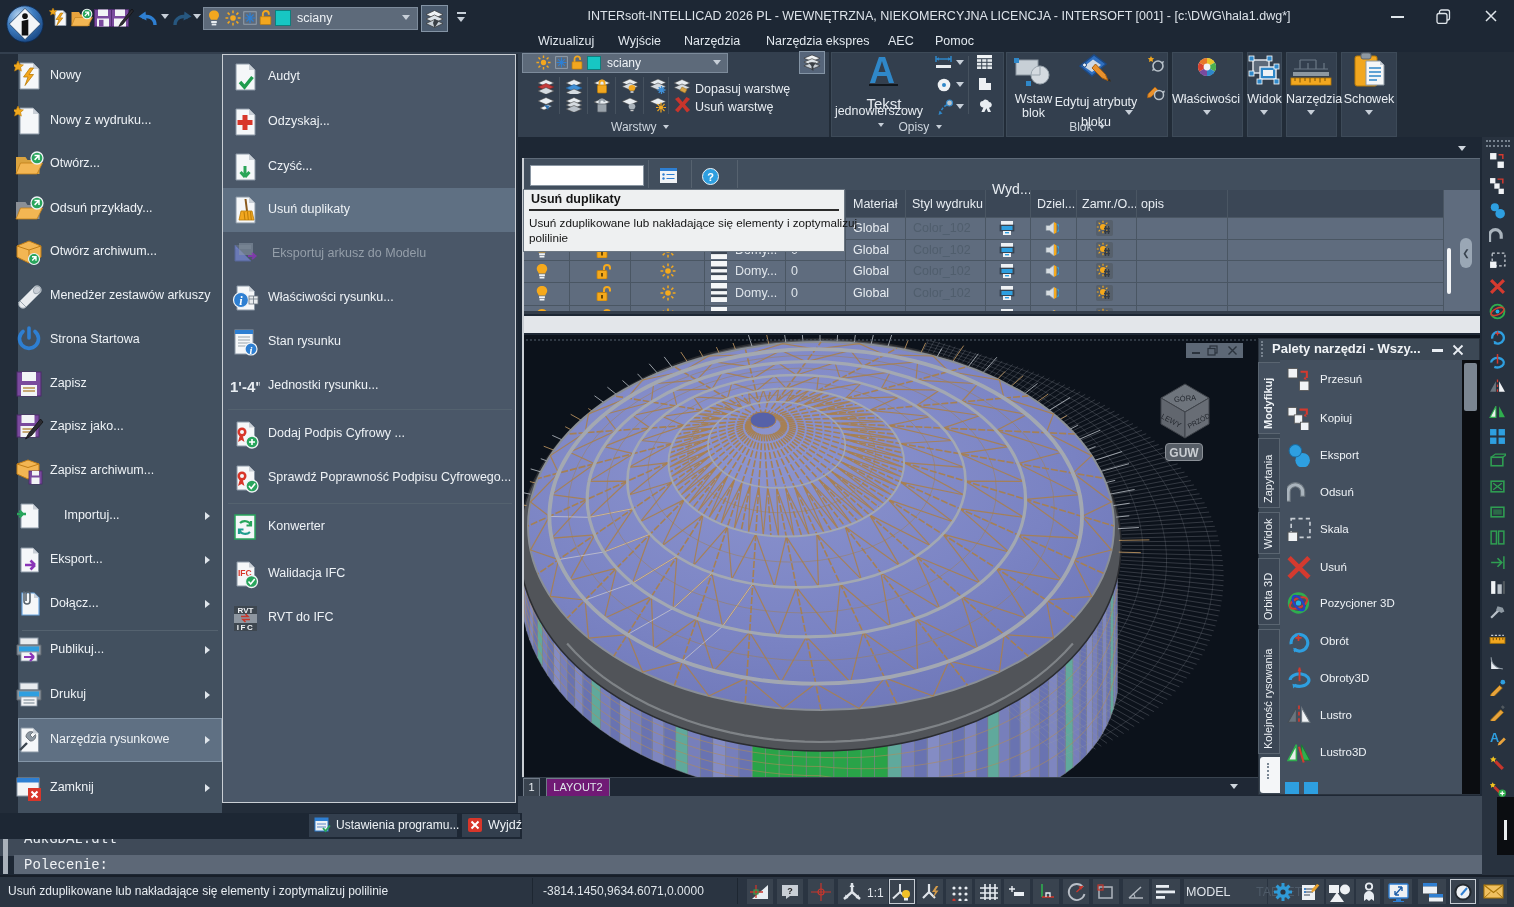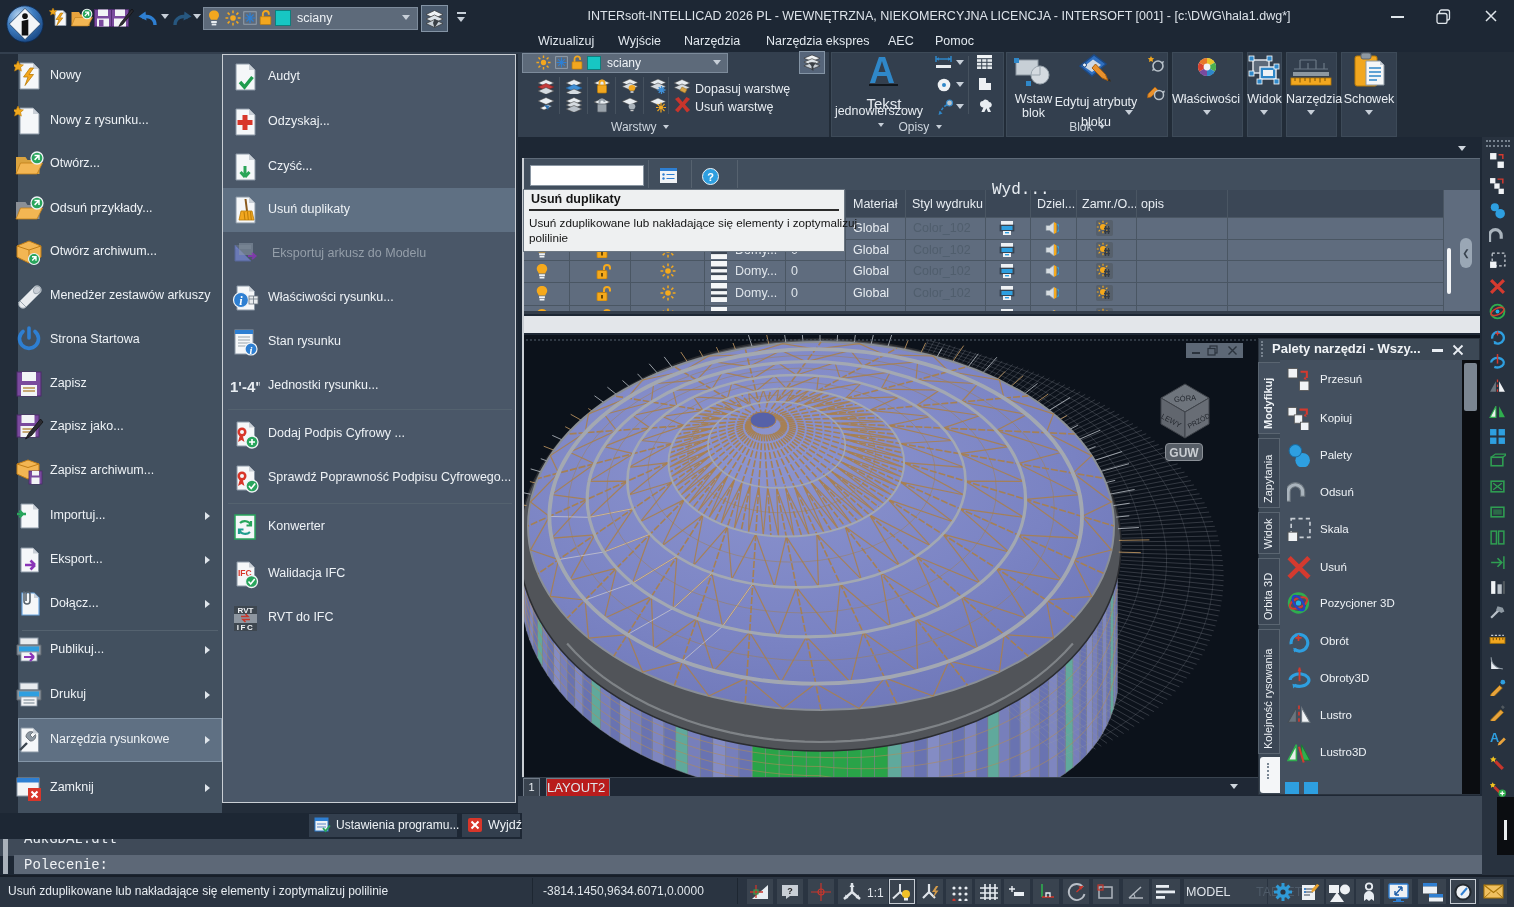--- a/index.html
+++ b/index.html
@@ -444,21 +444,21 @@
 </svg>
 <div class="sep-v" style="left:737px;top:160px;height:28px;background:#56626f;"></div>
 
 <div class="vcaret" style="left:1458px;top:146px;border-top-color:#cfd6dd;"></div>
 
 <div class="abs" style="left:522px;top:190px;width:958px;height:123px;background:#5f6c7e;"></div>
 <div class="abs" style="left:522px;top:190px;width:921px;height:27px;background:#3b4756;"></div>
 
 <div class="abs" style="left:853px;top:197px;font-size:12.5px;color:#e8edf2;">Materiał</div>
 <div class="abs" style="left:912px;top:197px;font-size:12.5px;color:#e8edf2;">Styl wydruku</div>
-<div class="abs" style="left:992px;top:181px;font-size:16px;color:#e8edf2;font-family:Liberation Mono, monospace;">Wyd...</div>
+<div class="abs" style="left:992px;top:181px;font-size:14px;color:#e8edf2;">Wyd...</div>
 <div class="abs" style="left:1037px;top:197px;font-size:12.5px;color:#e8edf2;">Dziel...</div>
 <div class="abs" style="left:1082px;top:197px;font-size:12.5px;color:#e8edf2;">Zamr./O...</div>
 <div class="abs" style="left:1141px;top:197px;font-size:12.5px;color:#e8edf2;">opis</div>
 
 <div class="sep-v" style="left:569px;top:190px;height:121px;background:#49566500;border-left:1px solid #4a5663;"></div>
 <div class="sep-v" style="left:630px;top:190px;height:121px;border-left:1px solid #4a5663;"></div>
 <div class="sep-v" style="left:704px;top:190px;height:121px;border-left:1px solid #4a5663;"></div>
 <div class="sep-v" style="left:785px;top:190px;height:121px;border-left:1px solid #4a5663;"></div>
 <div class="sep-v" style="left:845px;top:190px;height:121px;border-left:1px solid #4a5663;"></div>
 <div class="sep-v" style="left:905px;top:190px;height:121px;border-left:1px solid #4a5663;"></div>
@@ -783,21 +783,21 @@
 <path d="M7 20 L31 34 L31 60 L7 46 z" fill="#61666e"></path>
 <path d="M55 20 L31 34 L31 60 L55 46 z" fill="#686d75"></path>
 </g>
 <text x="31" y="23" font-size="7.5" fill="#23272e" text-anchor="middle" transform="rotate(-5 31 20)" font-family="Liberation Sans">GÓRA</text>
 <text x="16" y="45" font-size="7.5" fill="#23272e" text-anchor="middle" transform="rotate(28 16 45)" font-family="Liberation Sans">LEWY</text>
 <text x="46" y="45" font-size="7" fill="#23272e" text-anchor="middle" transform="rotate(-28 46 45)" font-family="Liberation Sans">PRZÓD</text>
 </svg>
 <div class="abs" style="left:1165px;top:443px;width:38px;height:18px;background:#565d66;border:1px solid #8b9097;border-radius:4px;color:#c9cdd2;font-size:12px;font-weight:bold;text-align:center;line-height:18px;">GUW</div>
 <div class="abs" style="left:522px;top:777px;width:958px;height:19px;background:#1f2835;border-top:1px solid #39434f;"></div>
 <div class="abs" style="left:523px;top:778px;width:17px;height:18px;background:#39434f;border:1px solid #707b88;border-bottom:none;color:#e8edf2;font-size:11px;text-align:center;line-height:17px;">1</div>
-<div class="abs" style="left:546px;top:778px;width:64px;height:18px;background:#b91c1c;border:1px solid #707b88;border-bottom:none;color:#dfe5ea;font-size:13px;text-align:left;line-height:17px;">LAYOUT2</div>
+<div class="abs" style="left:546px;top:778px;width:64px;height:18px;background:#701a75;border:1px solid #707b88;border-bottom:none;color:#dfe5ea;font-size:11px;text-align:center;line-height:17px;">LAYOUT2</div>
 <div class="vcaret" style="left:1230px;top:784px;border-top-color:#cfd6dd;"></div>
 
 <div class="abs" style="left:0;top:796px;width:1514px;height:60px;background:#3f4a58;"></div>
 <div class="abs" style="left:3px;top:838px;width:5px;height:36px;background:#a9b1ba;"></div>
 <div class="abs" style="left:24px;top:831px;font-family:'Liberation Mono',monospace;font-size:14px;color:#e8edf2;">AukGDAL.dll</div>
 <div class="abs" style="left:14px;top:855px;width:1492px;height:19px;background:#5d6877;"></div>
 <div class="abs" style="left:24px;top:857px;font-family:'Liberation Mono',monospace;font-size:14px;color:#f0f3f6;">Polecenie:</div>
 <div class="abs" style="left:1500px;top:812px;width:4px;height:38px;background:#e8ebee;"></div>
 
 <div class="abs" style="left:0;top:875px;width:1514px;height:32px;background:#2a3441;border-top:2px solid #181f29;"></div>
@@ -997,21 +997,21 @@
       <rect x="13" y="15" width="8" height="8" fill="#f0f3f6" stroke="#555" stroke-width="0.8"></rect>
       <path d="M12 3 h7 v5" fill="none" stroke="#d43a2f" stroke-width="2"></path>
       <path d="M19 10 l-3 -1 1.5 -2.2 z" fill="#d43a2f"></path>
     </svg>
 <div class="abs" style="left:1320px;top:412px;font-size:11.5px;color:#eef2f6;">Kopiuj</div>
 <svg class="ico" style="left:1287px;top:443px;" width="24" height="24" viewBox="0 0 23 22">
       <circle cx="8" cy="7" r="6" fill="#2e9fe0"></circle>
       <circle cx="15" cy="16" r="7" fill="#2e9fe0"></circle>
       <circle cx="8" cy="7" r="6" fill="none" stroke="#1b6ca0" stroke-width="1"></circle>
     </svg>
-<div class="abs" style="left:1320px;top:449px;font-size:11.5px;color:#eef2f6;">Palety</div>
+<div class="abs" style="left:1320px;top:449px;font-size:11.5px;color:#eef2f6;">Eksport</div>
 <svg class="ico" style="left:1287px;top:480px;" width="24" height="24" viewBox="0 0 23 22">
       <path d="M3 20 v-9 a5 5 0 0 1 10 0 v4 h4 v-4 a9 9 0 0 0 -18 0 v9 z" fill="#aab4bd" stroke="#6b757e" stroke-width="1"></path>
     </svg>
 <div class="abs" style="left:1320px;top:486px;font-size:11.5px;color:#eef2f6;">Odsuń</div>
 <svg class="ico" style="left:1287px;top:517px;" width="24" height="24" viewBox="0 0 23 22">
       <rect x="4" y="1" width="18" height="18" fill="none" stroke="#c7cdd4" stroke-width="1.6" stroke-dasharray="4 3"></rect>
       <rect x="1" y="14" width="9" height="9" fill="#f0f3f6" stroke="#555" stroke-width="0.8"></rect>
     </svg>
 <div class="abs" style="left:1320px;top:523px;font-size:11.5px;color:#eef2f6;">Skala</div>
 <svg class="ico" style="left:1287px;top:555px;" width="24" height="24" viewBox="0 0 23 22">
@@ -1184,21 +1184,21 @@
       <path d="M19 2 l6 6 h-6 z" fill="#c9cfd6"></path>
       <path d="M7 1 l1.7 3.4 3.7.5 -2.8 2.5 .8 3.7 -3.4 -1.9 -3.4 1.9 .8 -3.7 -2.8 -2.5 3.7 -.5 z" fill="#f0a81e" stroke="#c07d08" stroke-width=".6" transform="translate(-3,-1)"></path>
       <path d="M16 7 l-6.5 9 h4.5 l-3 8.5 8.5 -11 h-4.5 l4.5 -6.5 z" fill="#f5a71d" stroke="#b97b07" stroke-width=".8"></path>
     </svg>
 <div class="mi-label" style="top:68px;">Nowy</div>
 <svg class="ico" style="left:14px;top:106px;" width="30" height="30" viewBox="0 0 30 30">
       <path d="M6 2 h13 l6 6 v20 h-19 z" fill="#f5f7f9" stroke="#8a97a5" stroke-width="1"></path>
       <path d="M19 2 l6 6 h-6 z" fill="#c9cfd6"></path>
       <path d="M7 1 l1.7 3.4 3.7.5 -2.8 2.5 .8 3.7 -3.4 -1.9 -3.4 1.9 .8 -3.7 -2.8 -2.5 3.7 -.5 z" fill="#f0a81e" stroke="#c07d08" stroke-width=".6" transform="translate(-3,-1)"></path>
     </svg>
-<div class="mi-label" style="top:113px;">Nowy z rysunku...</div>
+<div class="mi-label" style="top:113px;">Nowy z wydruku...</div>
 <svg class="ico" style="left:14px;top:149px;" width="30" height="30" viewBox="0 0 30 30">
       <path d="M2 8 h9.5 l2 3 h12 v14 h-23.5 z" fill="#daa33f"></path>
       <path d="M2 25 l4.5 -11 h22 l-5.5 11 z" fill="#f3b653" stroke="#c07d17" stroke-width=".8"></path>
       <circle cx="23" cy="9" r="6" fill="#28a55c" stroke="#f0f3f6" stroke-width="1.3"></circle>
       <path d="M20.5 6.5 h4.5 v4.5 M24.6 6.9 l-4 4" stroke="#fff" stroke-width="1.5" fill="none"></path>
     </svg>
 <div class="mi-label" style="top:156px;">Otwórz...</div>
 <svg class="ico" style="left:14px;top:194px;" width="30" height="30" viewBox="0 0 30 30">
       <path d="M2 8 h9.5 l2 3 h12 v14 h-23.5 z" fill="#8a8f96"></path>
       <path d="M2 25 l4.5 -11 h22 l-5.5 11 z" fill="#f3b653" stroke="#c07d17" stroke-width=".8"></path>
@@ -1251,21 +1251,21 @@
       <rect x="15" y="15" width="13" height="13" fill="#7a4a9e" stroke="#4d2a6b" stroke-width=".8"></rect>
       <rect x="18" y="15" width="7" height="4.5" fill="#f2f4f6"></rect>
       <rect x="17.5" y="21.5" width="8" height="6.5" fill="#f2f4f6"></rect>
     </svg>
 <div class="mi-label" style="top:463px;">Zapisz archiwum...</div>
 <svg class="ico" style="left:14px;top:501px;" width="30" height="30" viewBox="0 0 30 30">
       <path d="M7 3 h12 l5.5 5.5 v18.5 h-17.5 z" fill="#f5f7f9" stroke="#8a97a5" stroke-width="1"></path>
       <path d="M19 3 l5.5 5.5 h-5.5 z" fill="#c9cfd6"></path>
       <path d="M1 13 h9 M7 13 l-3.5 -3.5 M7 13 l-3.5 3.5" stroke="#28a55c" stroke-width="2.4" fill="none" transform="translate(2,0)"></path>
     </svg>
-<div class="mi-label" style="top:508px;">Importuj...</div>
+<div class="mi-label" style="top:508px;margin-left:14px;">Importuj...</div>
 <div class="arrow-r" style="left:205px;top:512px;"></div>
 <svg class="ico" style="left:14px;top:545px;" width="30" height="30" viewBox="0 0 30 30">
       <path d="M7 3 h12 l5.5 5.5 v18.5 h-17.5 z" fill="#f5f7f9" stroke="#8a97a5" stroke-width="1"></path>
       <path d="M19 3 l5.5 5.5 h-5.5 z" fill="#c9cfd6"></path>
       <path d="M11 20 h10 M21 20 l-4.5 -4.5 M21 20 l-4.5 4.5" stroke="#8a34b8" stroke-width="2.6" fill="none"></path>
     </svg>
 <div class="mi-label" style="top:552px;">Eksport...</div>
 <div class="arrow-r" style="left:205px;top:556px;"></div>
 <svg class="ico" style="left:14px;top:589px;" width="30" height="30" viewBox="0 0 30 30">
       <path d="M8 4 h12 l5 5 v17 h-17 z" fill="#f5f7f9" stroke="#6aa5e0" stroke-width="1.2"></path>

